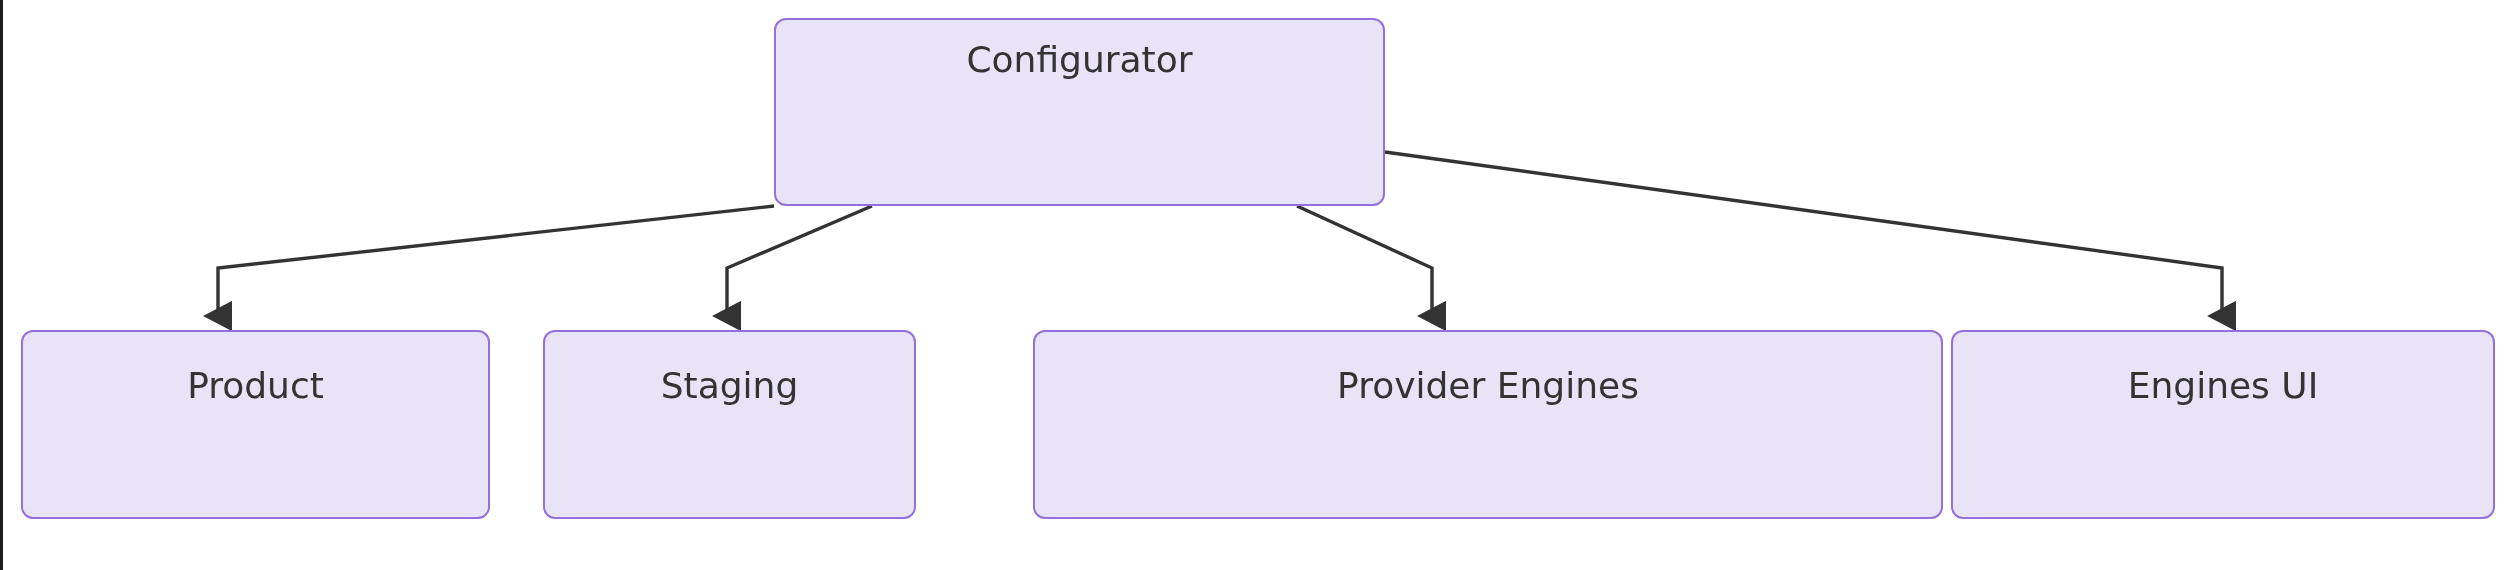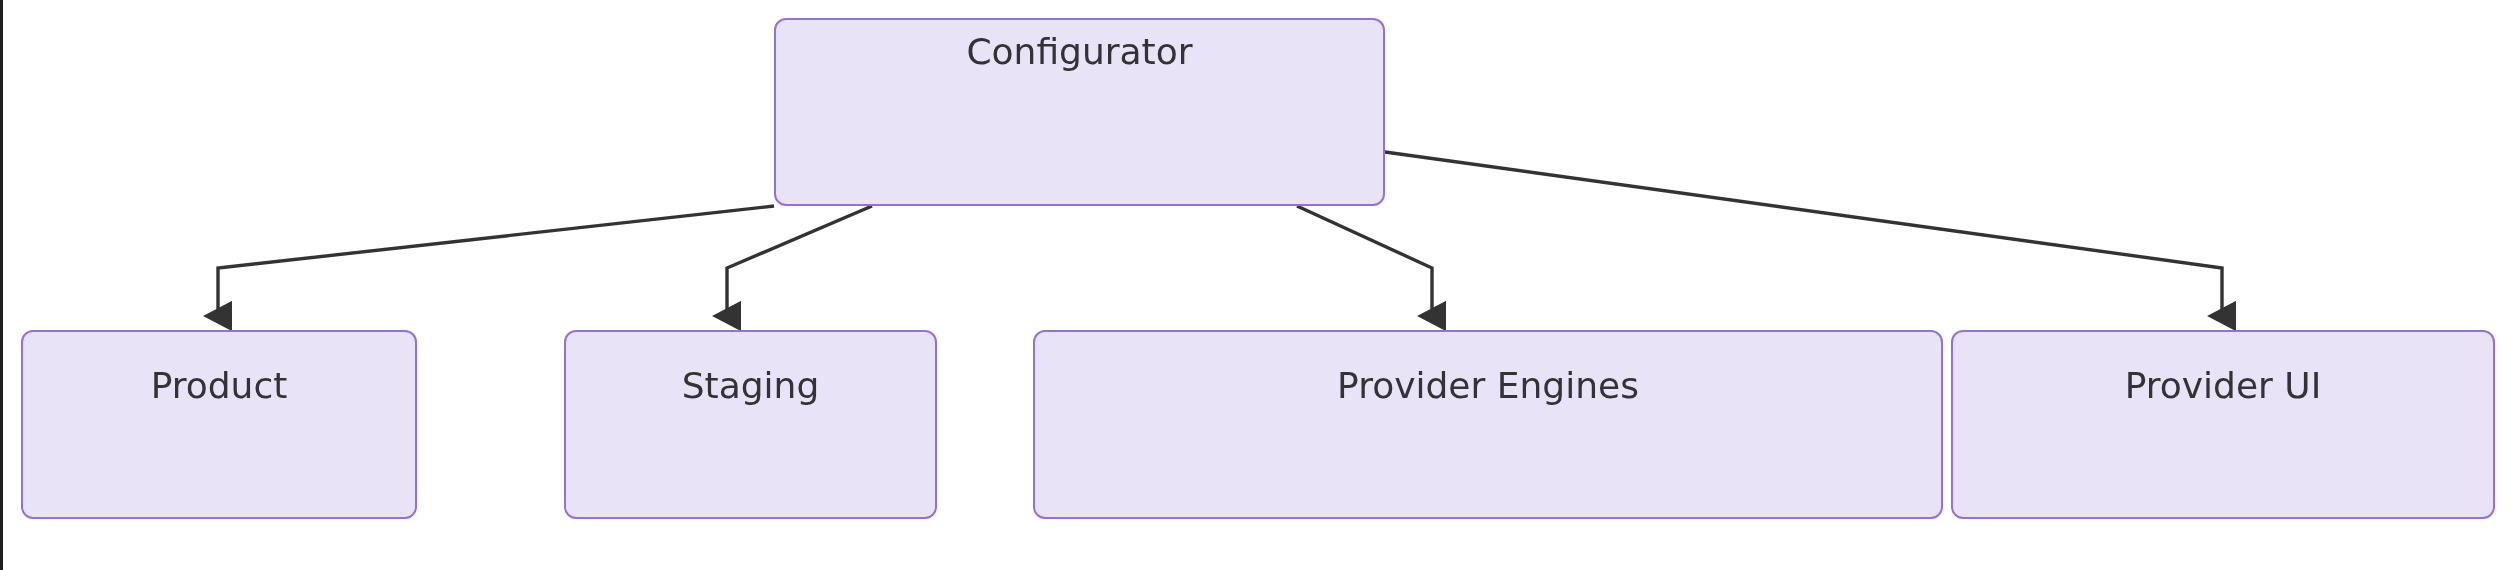--- a/index.html
+++ b/index.html
@@ -45,21 +45,21 @@
     justify-content: center;
     color: #333333;
   }
   .node-label {
     font-size: 36px;
     line-height: 1.1;
     color: #333333;
     white-space: nowrap;
     font-weight: 400;
   }
-  .node--root .node-label { padding-top: 12px; }
+  .node--root .node-label { padding-top: 20px; }
   .node--child .node-label { padding-top: 34px; }
 </style>
 </head>
 <body>
 
 <div id="diagram-canvas">
 
   <div class="left-gutter"></div>
 
   <svg id="edge-layer" viewBox="0 0 2511 570" width="2511" height="570" xmlns="http://www.w3.org/2000/svg">
@@ -73,29 +73,29 @@
         <path d="M 872 206 L 727 268 L 727 316" stroke="#333333" marker-end="url(#arrowhead)"></path>
         <path d="M 1297 206 L 1432 268 L 1432 316" stroke="#333333" marker-end="url(#arrowhead)"></path>
         <path d="M 1385 152 L 2222 268 L 2222 316" stroke="#333333" marker-end="url(#arrowhead)"></path>
       </g>
   </svg>
 
   <div class="node node--root" style="left: 774px; top: 18px; width: 611px; height: 188px; background: rgb(233, 227, 248); border-color: rgb(147, 112, 219); color: rgb(51, 51, 51);">
     <span class="node-label">Configurator</span>
   </div>
 
-  <div class="node node--child" style="left: 21px; top: 330px; width: 396px; height: 189px; background: rgb(233, 227, 248); border-color: rgb(147, 112, 219); color: rgb(51, 51, 51);">
+  <div class="node node--child" style="left: 21px; top: 330px; width: 469px; height: 189px; background: rgb(233, 227, 248); border-color: rgb(147, 112, 219); color: rgb(51, 51, 51);">
     <span class="node-label">Product</span>
   </div>
 
-  <div class="node node--child" style="left: 564px; top: 330px; width: 373px; height: 189px; background: rgb(233, 227, 248); border-color: rgb(147, 112, 219); color: rgb(51, 51, 51);">
+  <div class="node node--child" style="left: 543px; top: 330px; width: 373px; height: 189px; background: rgb(233, 227, 248); border-color: rgb(147, 112, 219); color: rgb(51, 51, 51);">
     <span class="node-label">Staging</span>
   </div>
 
   <div class="node node--child" style="left: 1033px; top: 330px; width: 910px; height: 189px; background: rgb(233, 227, 248); border-color: rgb(147, 112, 219); color: rgb(51, 51, 51);">
     <span class="node-label">Provider Engines</span>
   </div>
 
   <div class="node node--child" style="left: 1951px; top: 330px; width: 544px; height: 189px; background: rgb(233, 227, 248); border-color: rgb(147, 112, 219); color: rgb(51, 51, 51);">
-    <span class="node-label">Provider UI</span>
+    <span class="node-label">Engines UI</span>
   </div>
 
 </div>
 
 </body></html>

